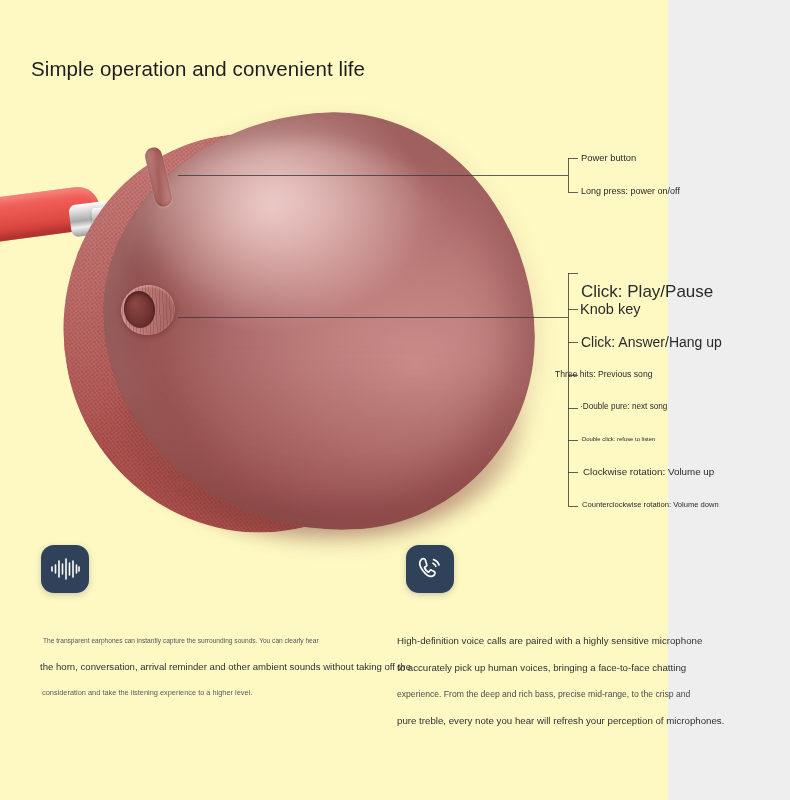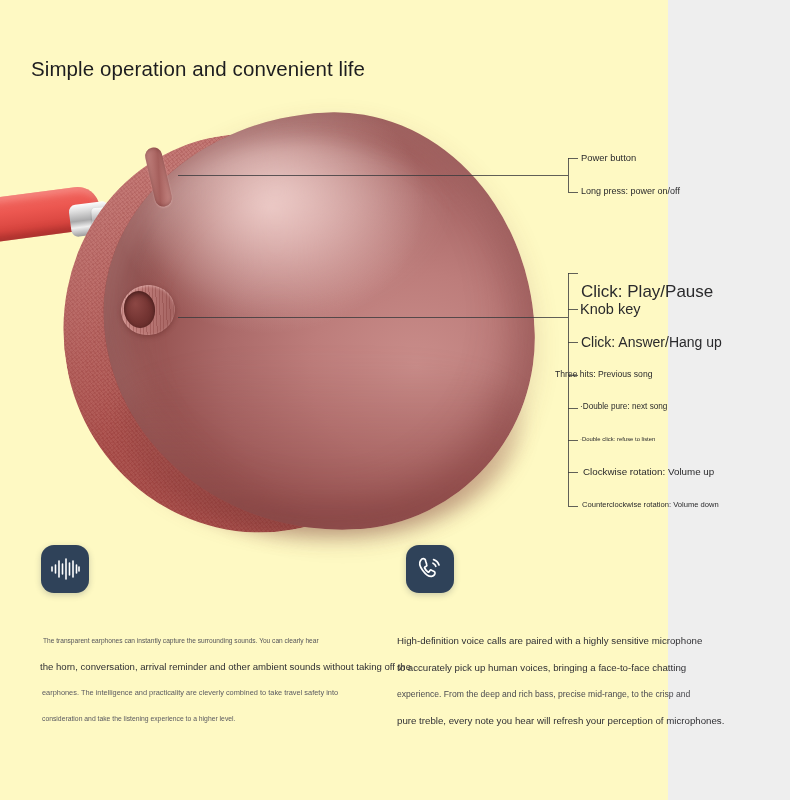--- a/index.html
+++ b/index.html
@@ -276,21 +276,20 @@
                  C10.8 10.9 11 10.2 10.7 9.5 L9.9 6.8 C9.7 6 9.6 5.6 9.2 4.4 Z"></path>
         <path d="M17.6 4.6 C20.2 5.4 22.2 7.4 23 10"></path>
         <path d="M17.0 8.2 C18.4 8.8 19.4 9.9 19.8 11.3"></path>
       </g>
     </svg>
   </div>
 
   <div class="feature-text" id="feature-text-left">
     <p>The transparent earphones can instantly capture the surrounding sounds. You can clearly hear</p>
     <p>the horn, conversation, arrival reminder and other ambient sounds without taking off the</p>
-    <p>earphones. The intelligence and practicality are cleverly combined to take travel safety into</p>
     <p>consideration and take the listening experience to a higher level.</p>
   </div>
 
   <div class="feature-text" id="feature-text-right">
     <p>High-definition voice calls are paired with a highly sensitive microphone</p>
     <p>to accurately pick up human voices, bringing a face-to-face chatting</p>
     <p>experience. From the deep and rich bass, precise mid-range, to the crisp and</p>
     <p>pure treble, every note you hear will refresh your perception of microphones.</p>
   </div>
 

